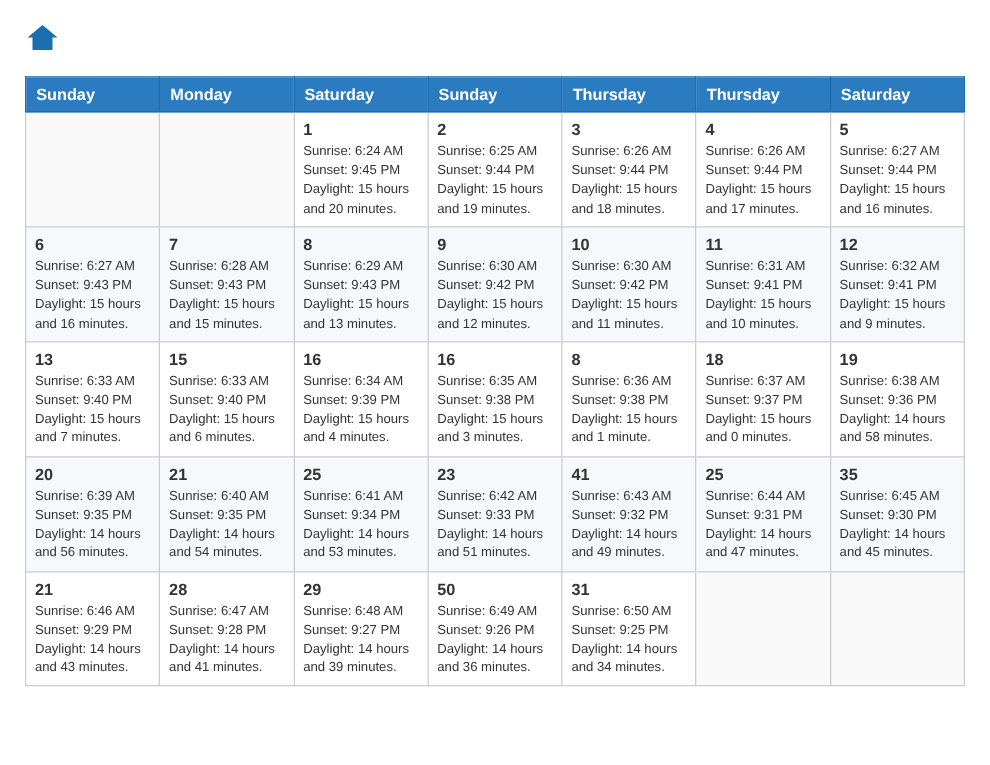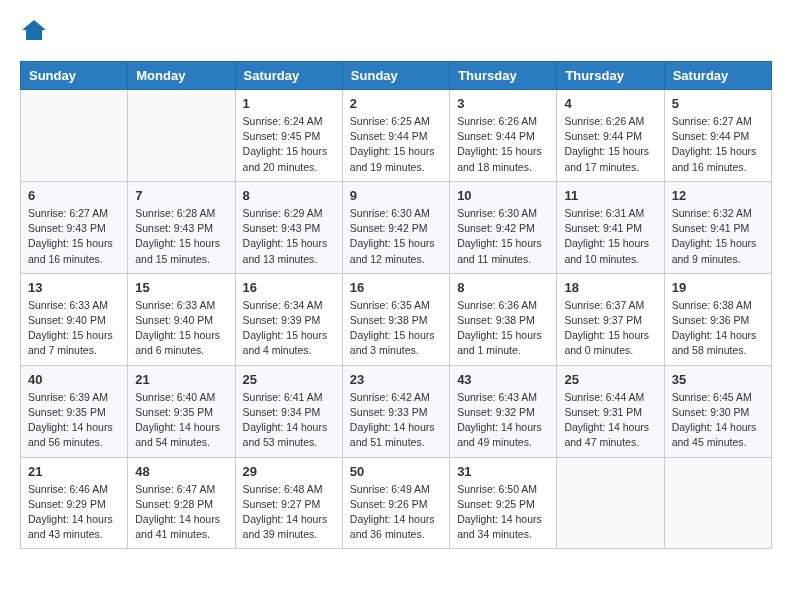--- a/index.html
+++ b/index.html
@@ -203,55 +203,55 @@
           <span class="day-number">18</span>
           <div class="day-info">Sunrise: 6:37 AM<br>Sunset: 9:37 PM<br>Daylight: 15 hours and 0 minutes.</div>
         </td>
         <td>
           <span class="day-number">19</span>
           <div class="day-info">Sunrise: 6:38 AM<br>Sunset: 9:36 PM<br>Daylight: 14 hours and 58 minutes.</div>
         </td>
       </tr>
       <tr>
         <td>
-          <span class="day-number">40</span>
+          <span class="day-number">20</span>
           <div class="day-info">Sunrise: 6:39 AM<br>Sunset: 9:35 PM<br>Daylight: 14 hours and 56 minutes.</div>
         </td>
         <td>
           <span class="day-number">21</span>
           <div class="day-info">Sunrise: 6:40 AM<br>Sunset: 9:35 PM<br>Daylight: 14 hours and 54 minutes.</div>
         </td>
         <td>
           <span class="day-number">25</span>
           <div class="day-info">Sunrise: 6:41 AM<br>Sunset: 9:34 PM<br>Daylight: 14 hours and 53 minutes.</div>
         </td>
         <td>
           <span class="day-number">23</span>
           <div class="day-info">Sunrise: 6:42 AM<br>Sunset: 9:33 PM<br>Daylight: 14 hours and 51 minutes.</div>
         </td>
         <td>
-          <span class="day-number">43</span>
+          <span class="day-number">41</span>
           <div class="day-info">Sunrise: 6:43 AM<br>Sunset: 9:32 PM<br>Daylight: 14 hours and 49 minutes.</div>
         </td>
         <td>
           <span class="day-number">25</span>
           <div class="day-info">Sunrise: 6:44 AM<br>Sunset: 9:31 PM<br>Daylight: 14 hours and 47 minutes.</div>
         </td>
         <td>
           <span class="day-number">35</span>
           <div class="day-info">Sunrise: 6:45 AM<br>Sunset: 9:30 PM<br>Daylight: 14 hours and 45 minutes.</div>
         </td>
       </tr>
       <tr>
         <td>
           <span class="day-number">21</span>
           <div class="day-info">Sunrise: 6:46 AM<br>Sunset: 9:29 PM<br>Daylight: 14 hours and 43 minutes.</div>
         </td>
         <td>
-          <span class="day-number">48</span>
+          <span class="day-number">28</span>
           <div class="day-info">Sunrise: 6:47 AM<br>Sunset: 9:28 PM<br>Daylight: 14 hours and 41 minutes.</div>
         </td>
         <td>
           <span class="day-number">29</span>
           <div class="day-info">Sunrise: 6:48 AM<br>Sunset: 9:27 PM<br>Daylight: 14 hours and 39 minutes.</div>
         </td>
         <td>
           <span class="day-number">50</span>
           <div class="day-info">Sunrise: 6:49 AM<br>Sunset: 9:26 PM<br>Daylight: 14 hours and 36 minutes.</div>
         </td>

